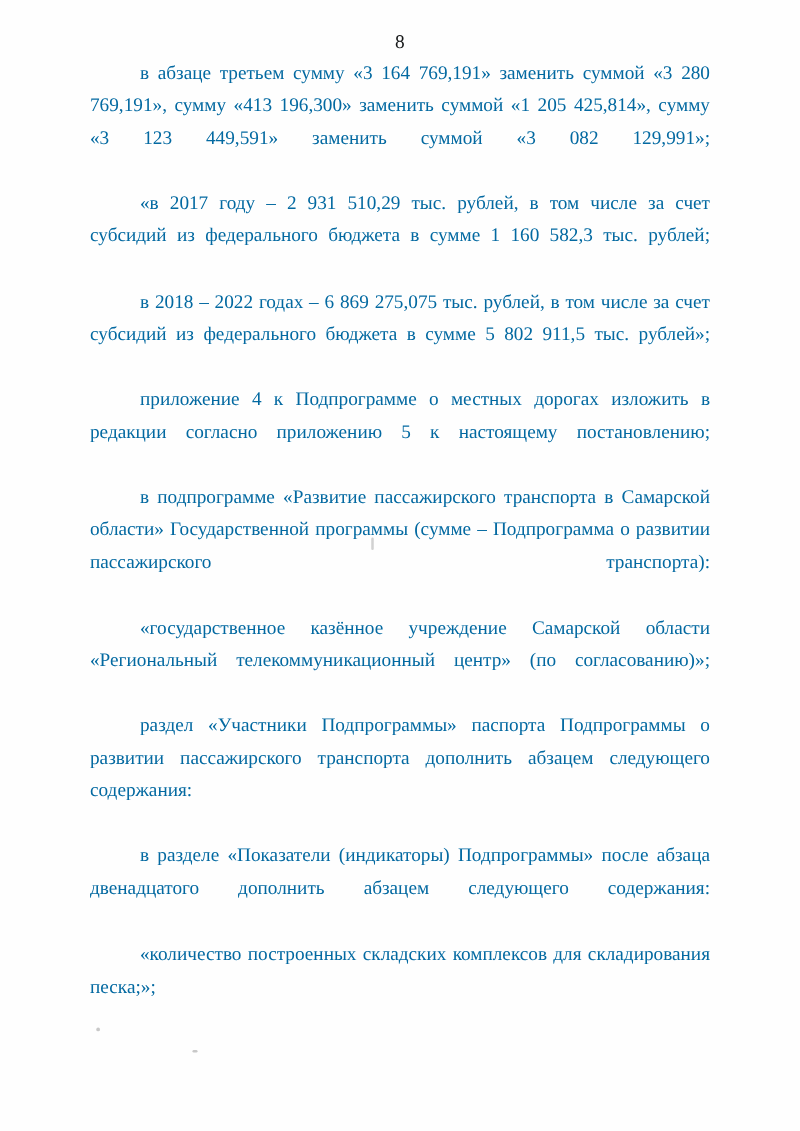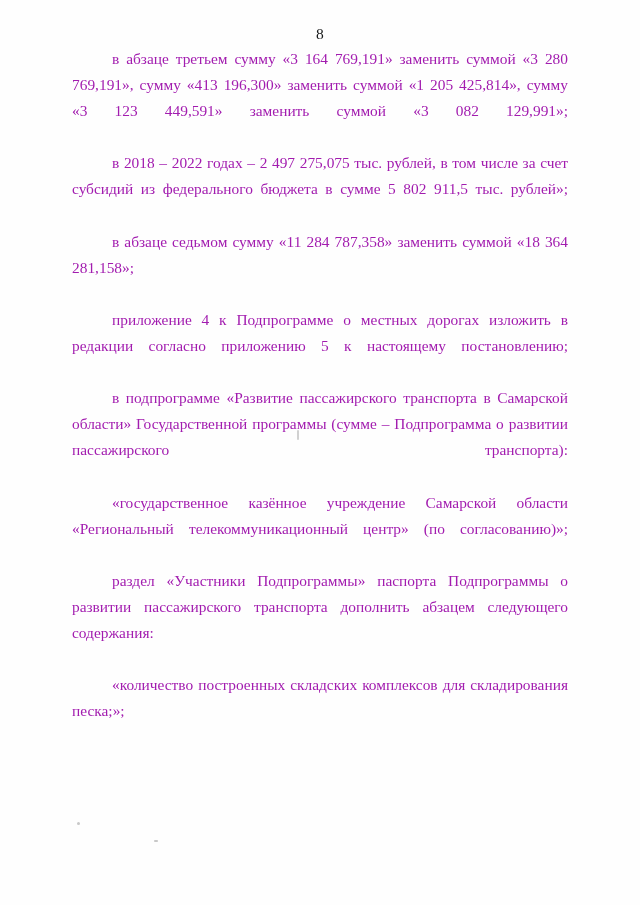--- a/index.html
+++ b/index.html
@@ -40,21 +40,21 @@
     left: 72px;
     width: 496px;
   }
   p.para {
     margin: 0 0 0 0;
     text-align: justify;
     text-justify: inter-word;
     text-indent: 40px;
     font-size: 15.4px;
     line-height: 26.1px;
-    color: #a21caf;
+    color: #0369a1;
     word-spacing: 0.2px;
     hyphens: none;
     -webkit-hyphens: none;
   }
   
   p.para::after {
     content: "";
     display: inline-block;
     width: 100%;
   }
@@ -71,26 +71,27 @@
 </style>
 </head>
 <body>
 
 <div class="page">
 
   <div class="page-number">8</div>
 
   <div class="body-text">
     <p class="para">в абзаце третьем сумму «3 164 769,191» заменить суммой «3 280 769,191», сумму «413 196,300» заменить суммой «1 205 425,814», сумму «3 123 449,591» заменить суммой «3 082 129,991»;</p>
-    <p class="para">в 2018 – 2022 годах – 2 497 275,075 тыс. рублей, в том числе за счет субсидий из федерального бюджета в сумме 5 802 911,5 тыс. рублей»;</p>
-    <p class="para">в абзаце седьмом сумму «11 284 787,358» заменить суммой «18 364 281,158»;</p>
+    <p class="para">«в 2017 году – 2 931 510,29 тыс. рублей, в том числе за счет субсидий из федерального бюджета в сумме 1 160 582,3 тыс. рублей;</p>
+    <p class="para">в 2018 – 2022 годах – 6 869 275,075 тыс. рублей, в том числе за счет субсидий из федерального бюджета в сумме 5 802 911,5 тыс. рублей»;</p>
     <p class="para">приложение 4 к Подпрограмме о местных дорогах изложить в редакции согласно приложению 5 к настоящему постановлению;</p>
     <p class="para">в подпрограмме «Развитие пассажирского транспорта в Самарской области» Государственной программы (сумме – Подпрограмма о развитии пассажирского транспорта):</p>
     <p class="para">«государственное казённое учреждение Самарской области «Региональный телекоммуникационный центр» (по согласованию)»;</p>
     <p class="para">раздел «Участники Подпрограммы» паспорта Подпрограммы о развитии пассажирского транспорта дополнить абзацем следующего содержания:</p>
+    <p class="para">в разделе «Показатели (индикаторы) Подпрограммы» после абзаца двенадцатого дополнить абзацем следующего содержания:</p>
     <p class="para">«количество построенных складских комплексов для складирования песка;»;</p>
 
   </div>
 
   <span class="speck speck-a"></span>
   <span class="speck speck-b"></span>
   <span class="speck speck-c"></span>
   <span class="speck speck-d"></span>
 
 </div>

